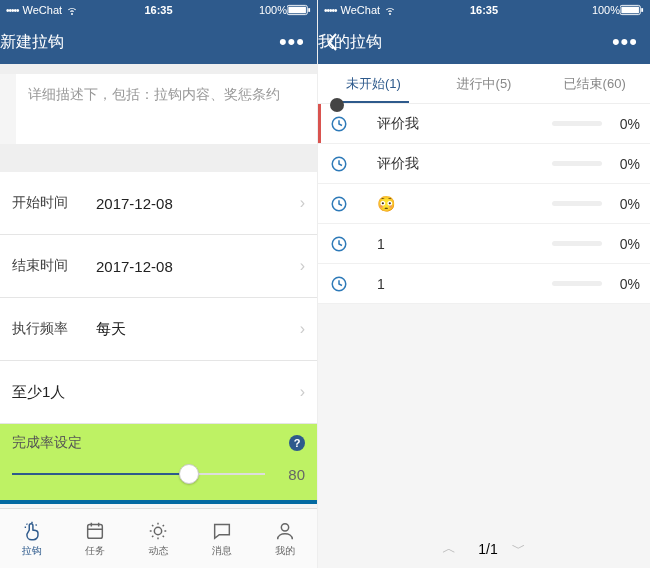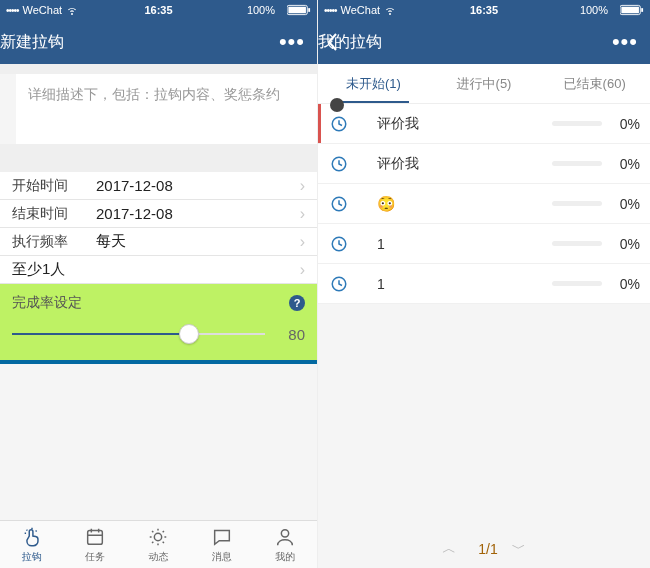--- a/index.html
+++ b/index.html
@@ -7,56 +7,56 @@
   .phone { height: 568px; background: #f2f2f2; display: flex; flex-direction: column; position: relative; }
   .phone-left { width: 318px; border-right: 1px solid #eee; }
   .phone-right { width: 332px; }
 
   
   .status-bar { height: 20px; background: #2E5A8C; color: #fff; display: flex; align-items: center; font-size: 11px; padding: 0 6px; }
   .status-left { display: flex; align-items: center; gap: 4px; flex: 1; }
   .dots { letter-spacing: -1px; font-size: 10px; }
   .wifi-icon svg { width: 12px; height: 12px; display: block; }
   .status-time { flex: 0; text-align: center; font-weight: 700; }
-  .status-right { flex: 1; display: flex; justify-content: flex-end; gap: 12px; }
+  .status-right { flex: 1; display: flex; justify-content: flex-end; gap: 0; }
   .battery { display: flex; align-items: center; }
   .battery svg { width: 24px; height: 12px; }
 
   
   .nav-bar { height: 44px; background: #2E5A8C; color: #fff; display: flex; align-items: center; justify-content: flex-start; position: relative; font-size: 16px; }
   .nav-title { font-weight: 500; }
   .nav-left { position: absolute; left: 8px; top: 0; height: 44px; display: flex; align-items: center; }
   .nav-right { position: absolute; right: 12px; top: 0; height: 44px; display: flex; align-items: center; font-size: 22px; letter-spacing: 1px; }
 
   
   .content { flex: 1; overflow: hidden; background: #f5f5f5; position: relative; }
   .section-gap { height: 10px; background: #efefef; }
   .input-block { background: #fff; padding: 12px; border-bottom: 1px solid #e5e5e5; }
   .title-input { font-size: 15px; color: #555; border: none; width: 100%; background: transparent; }
   .underline { border-bottom: 1px solid #999; margin-top: 8px; }
   .desc-block { background: #fff; padding: 12px; height: 70px; font-size: 14px; color: #999; margin-left: 16px; }
   .big-gap { height: 28px; background: #efefef; }
 
-  .row { background: #fff; display: flex; align-items: center; height: 28px; padding: 0 12px; border-bottom: 1px solid #e5e5e5; font-size: 15px; cursor: pointer; }
+  .row { background: #fff; display: flex; align-items: center; height: 63px; padding: 0 12px; border-bottom: 1px solid #e5e5e5; font-size: 15px; cursor: pointer; }
   .row-label { width: 84px; color: #444; font-size: 14px;}
   .row-value { flex: 1; color: #222; }
   .row-chev { color: #ccc; font-size: 16px; }
   .help-icon { width: 16px; height: 16px; border-radius: 50%; background: #2E5A8C; color: #fff; font-size: 11px; font-weight: bold; display: flex; align-items: center; justify-content: center; }
 
   .slider-row { background: #bef264; padding: 10px 12px 16px; border-bottom: 4px solid #0369a1; }
   .slider-head { display: flex; align-items: center; justify-content: space-between; font-size: 14px; color: #555; margin-bottom: 12px; }
   .track-line { position: absolute; left: 0; right: 0; height: 2px; background: #ddd; top: 9px; }
   .track-fill { position: absolute; left: 0; width: 70%; height: 2px; background: #2E5A8C; top: 9px; }
   .thumb { position: absolute; left: 70%; transform: translateX(-50%); width: 20px; height: 20px; border-radius: 50%; background: #fff; border: 1px solid #ccc; box-shadow: 0 1px 2px rgba(0,0,0,0.2); }
   .slider-wrap { display:flex; align-items:center; gap:12px;}
   .slider-bar { flex:1; position:relative; height:20px;}
   .slider-num { font-size:15px; color:#666; width:28px; text-align:right;}
 
   
-  .tabbar { position: absolute; bottom: 0; left: 0; right: 0; height: 48px; background: #fafafa; border-top: 1px solid #ddd; display: flex; justify-content: space-around; align-items: center; }
+  .tabbar { position: absolute; bottom: 0; left: 0; right: 0; height: 60px; background: #fafafa; border-top: 1px solid #ddd; display: flex; justify-content: space-around; align-items: center; }
   .tab-item { display: flex; flex-direction: column; align-items: center; font-size: 10px; color: #666; gap: 2px; cursor: pointer; }
   .tab-item.active { color: #2E5A8C; }
   .tab-icon { width: 22px; height: 22px; display: flex; align-items: center; justify-content: center; }
   .tab-icon svg { width: 22px; height: 22px; }
 
   
   .tabs { background: #fff; display: flex; height: 40px; border-bottom: 1px solid #eee; }
   .tabs .t { flex: 1; display: flex; align-items: center; justify-content: center; font-size: 13px; color: #888; cursor:pointer;}
   .tabs .t.active { color: #2E5A8C; position: relative; }
   .tabs .t.active::after { content: ""; position: absolute; bottom: 0; left: 18%; right: 18%; height: 2px; background: #2E5A8C; }
@@ -67,21 +67,21 @@
   .red-bar { position: absolute; left: 0; top: 0; bottom: 0; width: 3px; background: #d9534f; }
   .dark-dot { position: absolute; left: 12px; top: -6px; width: 14px; height: 14px; border-radius: 50%; background: #444; }
   .clock-icon { width: 18px; height: 18px; margin-right: 8px; flex-shrink: 0; }
   .clock-icon svg { width: 18px; height: 18px; display: block; }
   .list-label { flex: 1; color: #333; margin-left: 21px; }
   .prog-bar { width: 50px; height: 5px; background: #eee; border-radius: 3px; margin-right: 10px; }
   .pct { width: 28px; text-align: right; color: #333; font-size: 14px; }
 
   .pager { position: absolute; bottom: 10px; left: 0; right: 0; display: flex; align-items: center; justify-content: center; gap: 14px; font-size: 14px; color: #999; }
   .pager .arrow { color: #bbb; cursor:pointer;}
-  .pager .cur { color: #a16207; margin-left: 8px; }
+  .pager .cur { color: #000000; margin-left: 8px; }
 
   .emoji { font-size: 15px; }
 </style>
 </head>
 <body>
 
 <div class="phone phone-left">
   <div class="status-bar">
     <div class="status-left">
       <span class="dots">•••••</span>

